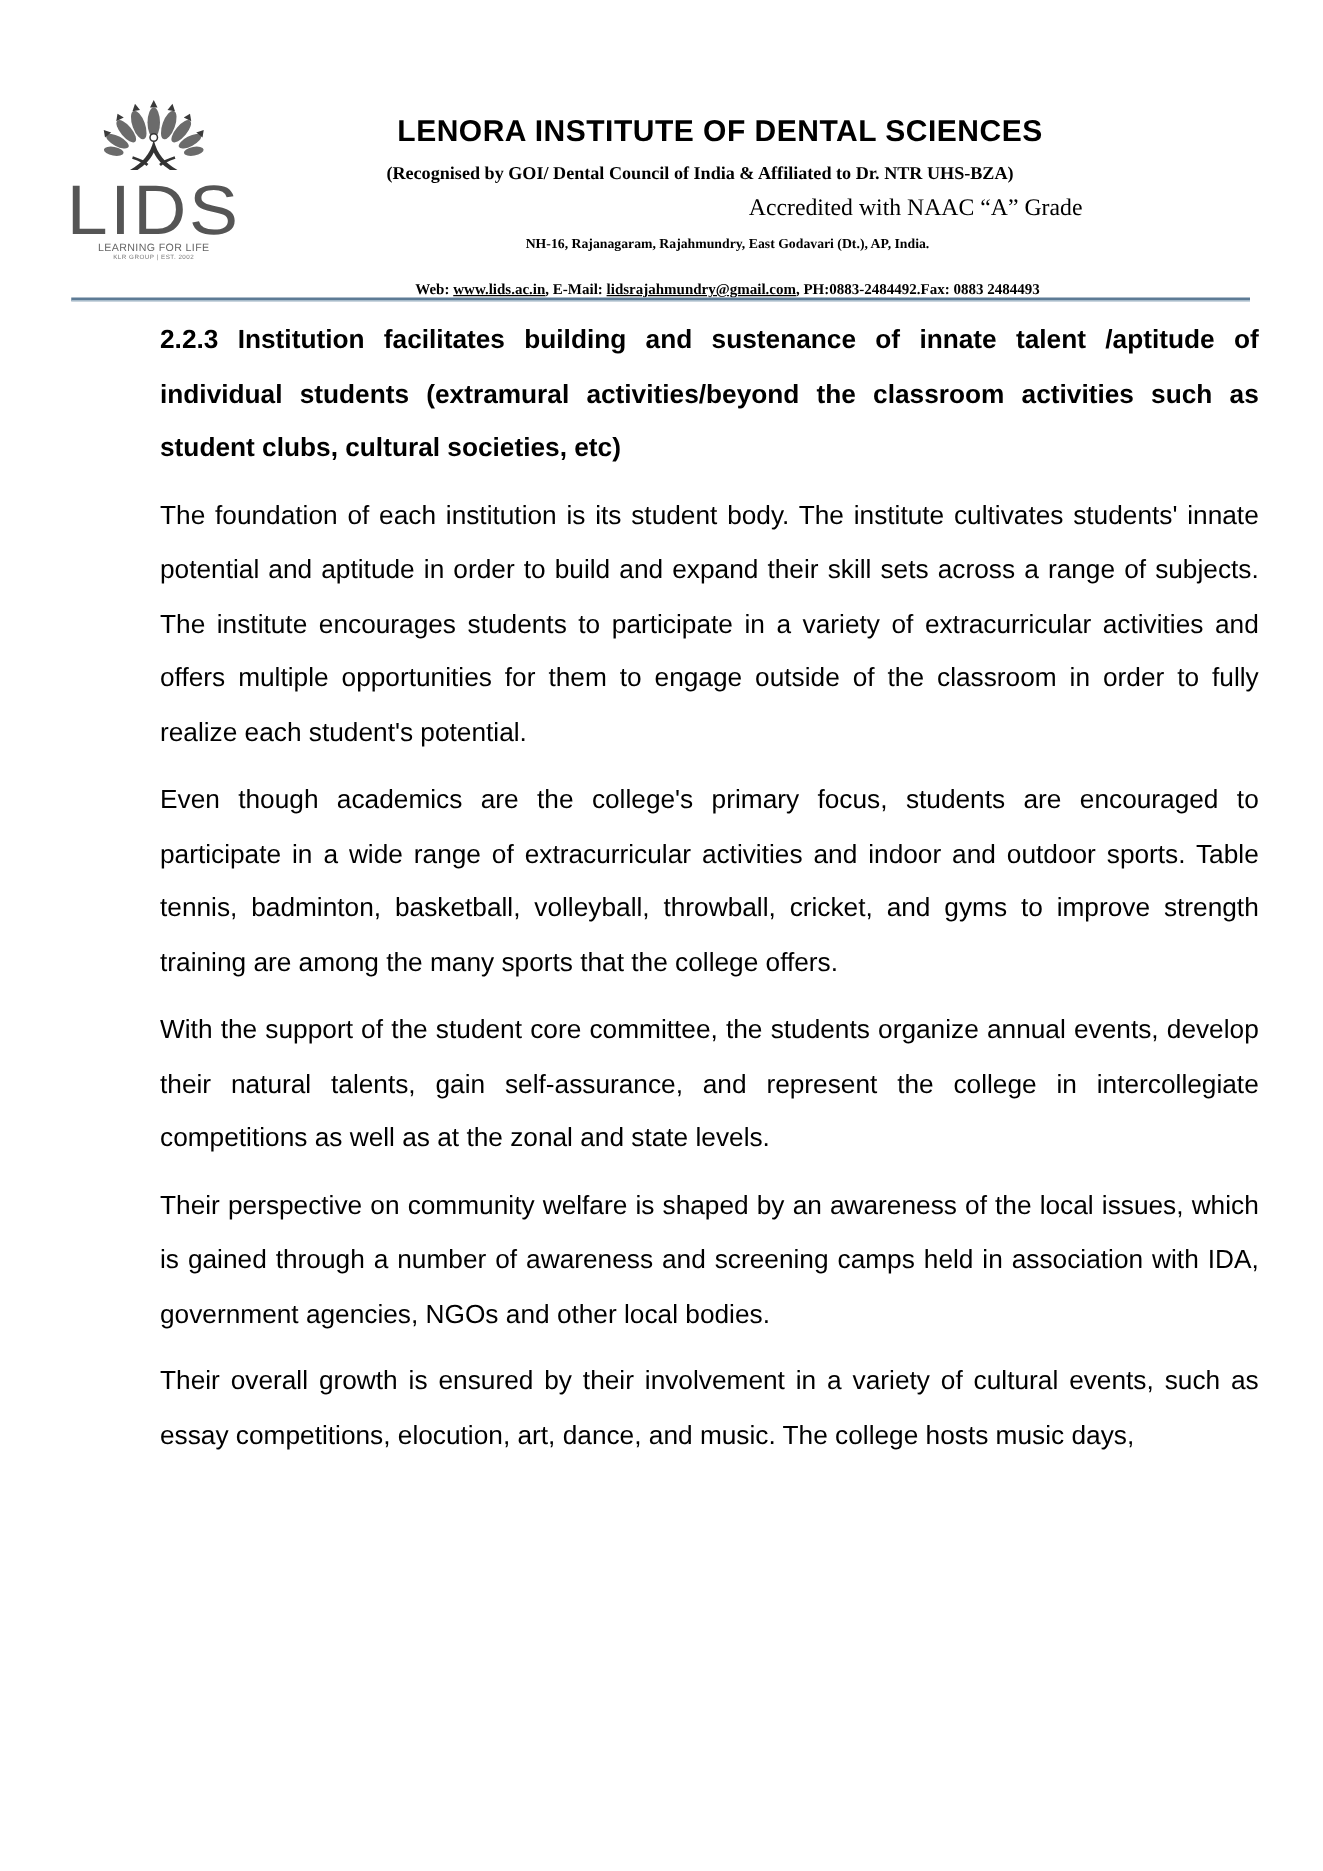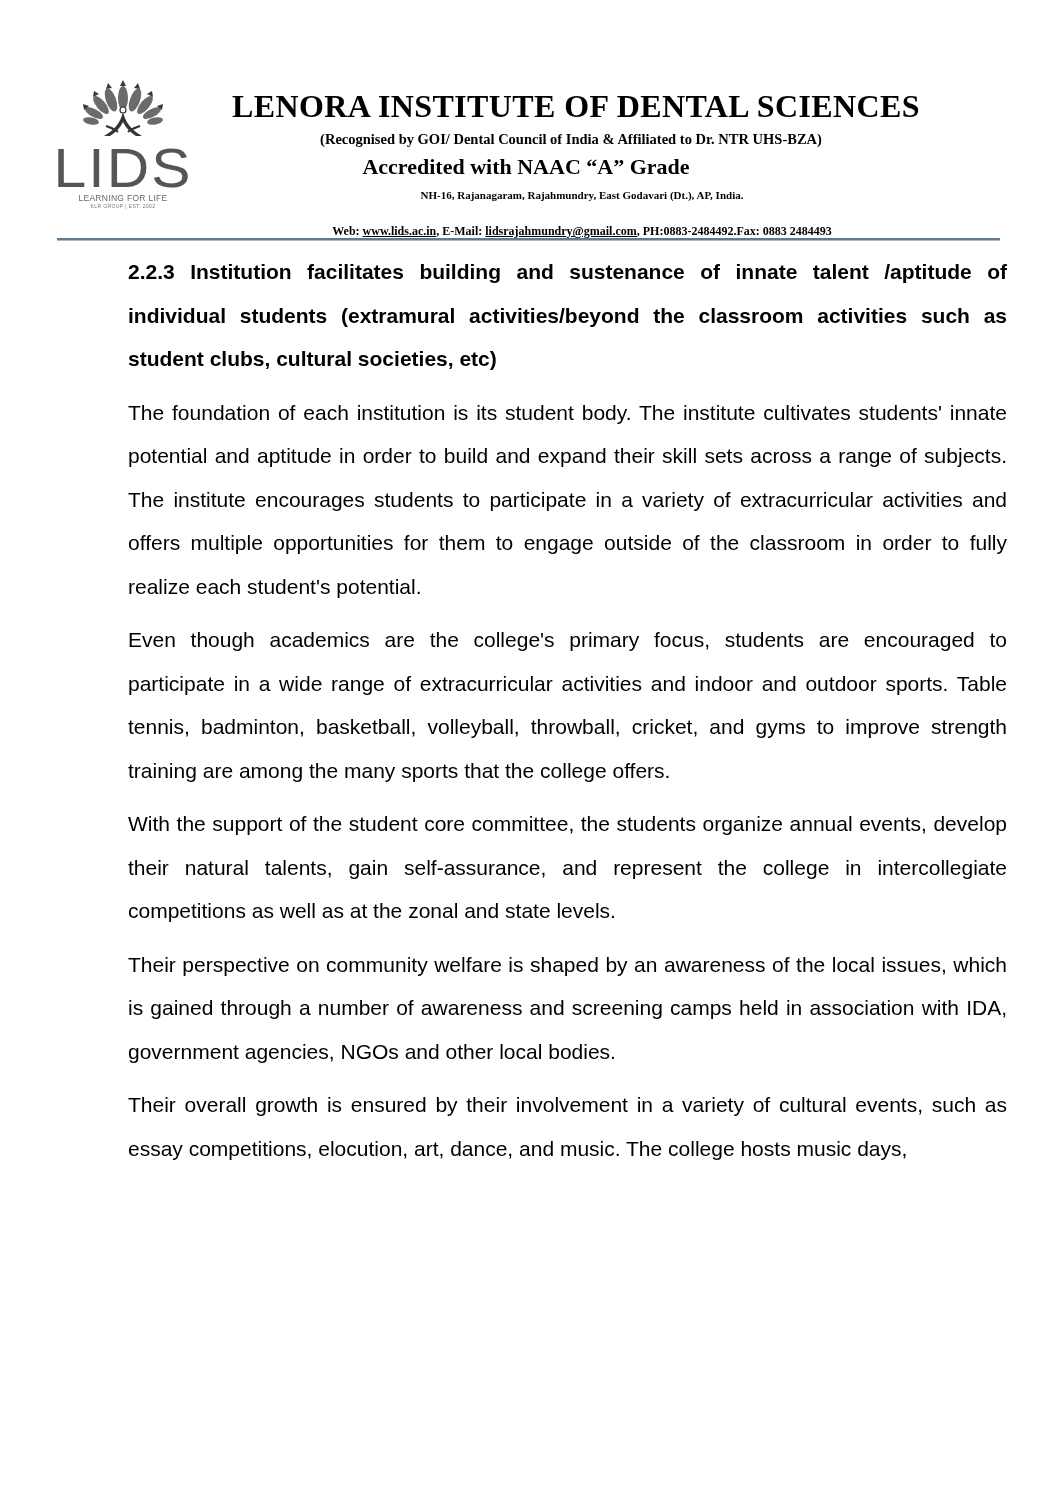--- a/index.html
+++ b/index.html
@@ -11,25 +11,25 @@
     .logo svg { display: block; }
     .logo-word { position: absolute; left: 0; top: 60px; width: 134px; text-align: center;
       font-family: "Liberation Sans", sans-serif; font-weight: 400; font-size: 56px; letter-spacing: 2px;
       color: #555; line-height: 56px; transform: scaleX(1.05); }
     .logo-tag { position: absolute; left: 0; top: 114px; width: 134px; text-align: center;
       font-family: "Liberation Sans", sans-serif; font-size: 8.5px; color: #666; letter-spacing: 0.3px; line-height: 9px; }
     .logo-sub { position: absolute; left: 0; top: 123px; width: 134px; text-align: center;
       font-family: "Liberation Sans", sans-serif; font-size: 5px; color: #777; letter-spacing: 0.4px; line-height: 6px; }
 
     .inst-name { position: absolute; left: 186px; top: 86px; width: 780px; text-align: center;
-      font-family: Liberation Serif, serif; font-weight: 700; font-size: 32px; line-height: 40px; letter-spacing: 0.4px; white-space: nowrap; }
-    .recognised { position: absolute; left: 181px; top: 129px; width: 780px; text-align: center;
+      font-family: Liberation Sans, sans-serif; font-weight: 700; font-size: 24px; line-height: 40px; letter-spacing: 0.4px; white-space: nowrap; }
+    .recognised { position: absolute; left: 170px; top: 129px; width: 780px; text-align: center;
       font-family: "Liberation Serif", serif; font-weight: 700; font-size: 14.5px; line-height: 20px; white-space: nowrap; }
-    .accredited { position: absolute; left: 186px; top: 153px; width: 680px; text-align: center;
-      font-family: "Liberation Serif", serif; font-weight: 700; font-size: 22px; line-height: 28px; white-space: nowrap; }
+    .accredited { position: absolute; left: 186px; top: 153px; width: 680px; text-align: right;
+      font-family: "Liberation Serif", serif; font-weight: 400; font-size: 19px; line-height: 28px; white-space: nowrap; }
     .address { position: absolute; left: 186px; top: 184px; width: 792px; text-align: center;
       font-family: "Liberation Serif", serif; font-weight: 700; font-size: 11px; line-height: 22px; white-space: nowrap; }
     .contact { position: absolute; left: 186px; top: 206px; width: 792px; text-align: center;
       font-family: "Liberation Serif", serif; font-weight: 700; font-size: 12px; line-height: 18px; white-space: nowrap; margin-top: 16px; }
     .contact a { color: #000; text-decoration: underline; }
     .rule { position: absolute; left: 57px; top: 238px; width: 943px; height: 2px; background: #5d7b95; border-bottom: 1px solid #a8bccb; }
 
     
     .content { position: absolute; left: 128px; top: 250px; width: 879px;
       font-family: Liberation Sans, sans-serif; font-size: 21px; line-height: 43.5px; text-align: justify; }

